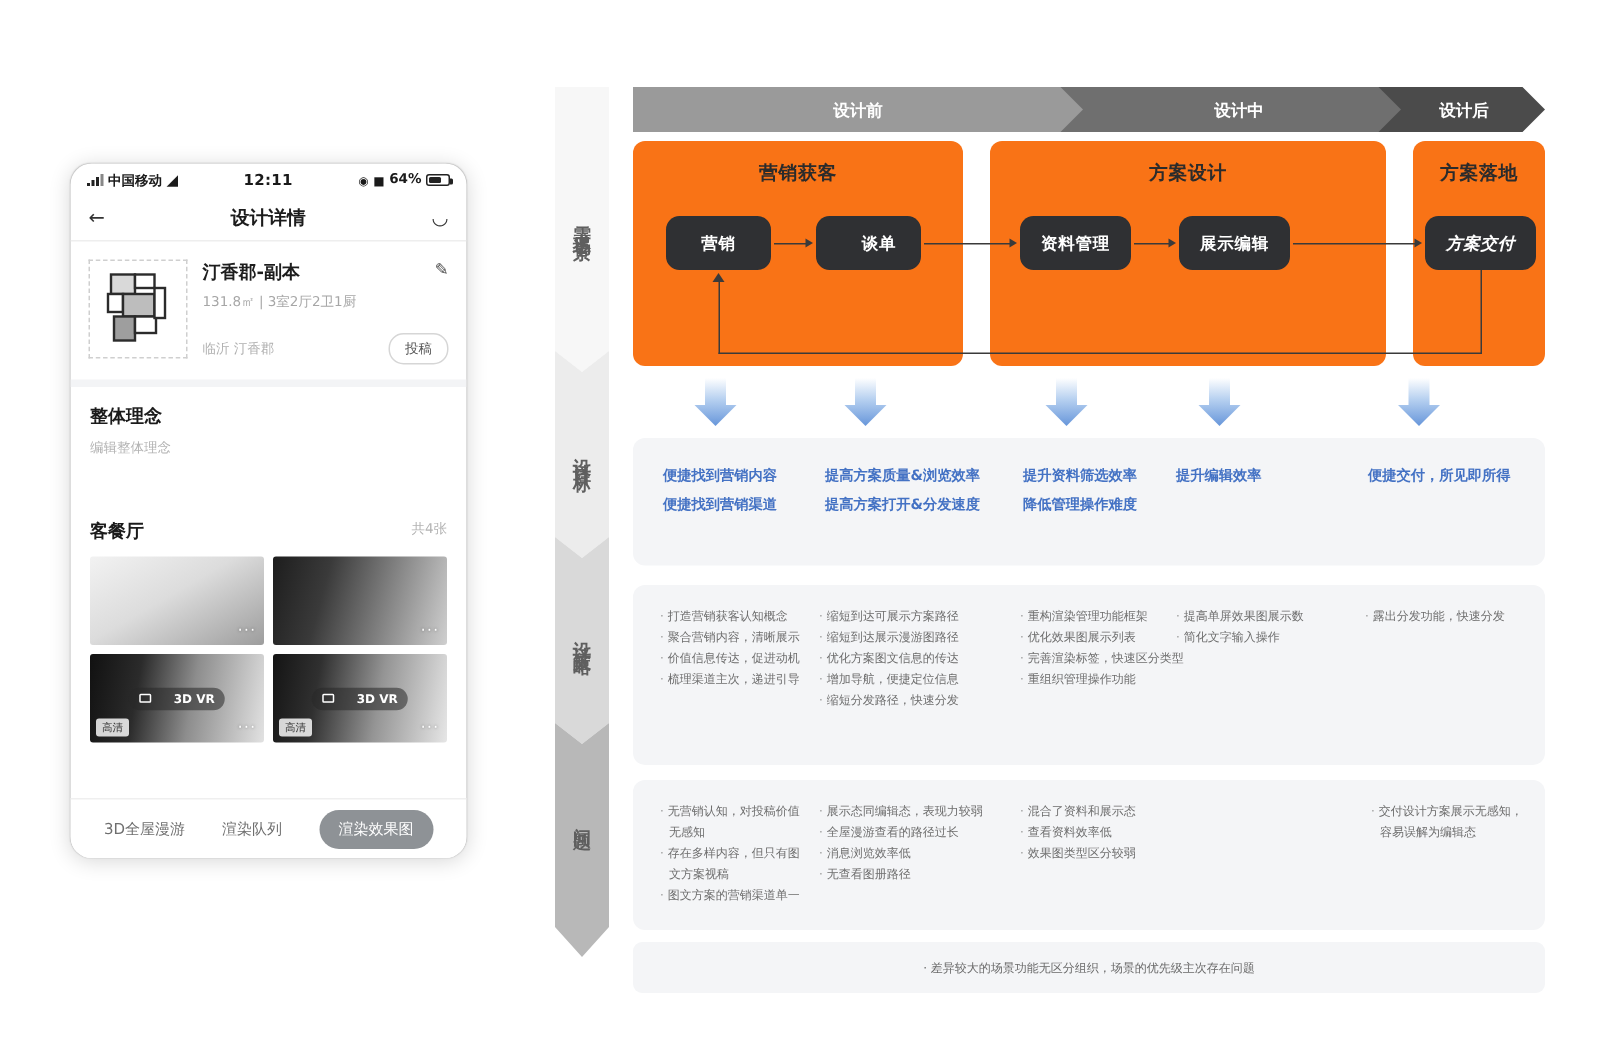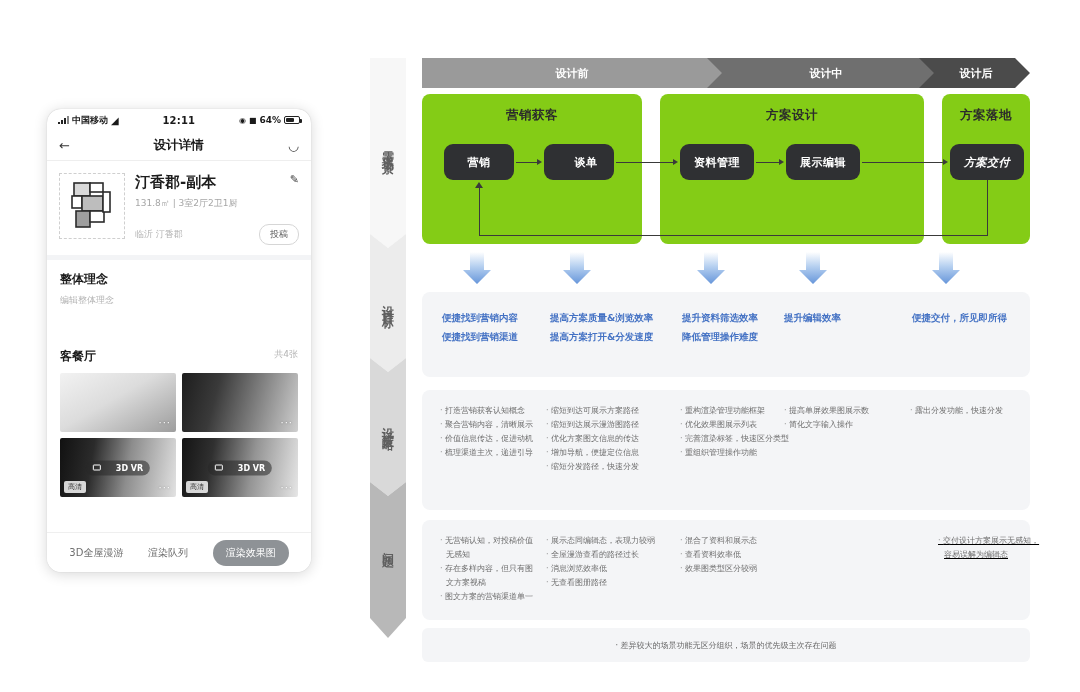--- a/index.html
+++ b/index.html
@@ -50,21 +50,21 @@
 
   .house-card { display:flex; padding:12px 12px 10px 12px; gap:10px; }
   .floorplan {
     width: 66px; height: 66px; flex:none;
     border: 1px dashed #cfcfcf; position:relative; background:#fff;
     display:flex; align-items:center; justify-content:center;
   }
   .fp-svg { width:56px; height:56px; }
   .house-info { flex:1; min-width:0; }
   .hi-row1 { display:flex; align-items:flex-start; }
-  .hi-title { font-size:15px; font-weight:700; color:#1d1d1d; flex:1; }
+  .hi-title { font-size:12px; font-weight:700; color:#1d1d1d; flex:1; }
   .hi-edit { font-size:11px; color:#444; }
   .hi-sub { font-size:9px; color:#a6a6a6; margin-top:5px; }
   .hi-row3 { display:flex; align-items:center; margin-top:14px; }
   .hi-loc { font-size:9px; color:#b0b0b0; flex:1; }
   .btn-pill {
     border:1px solid #d6d6d6; border-radius:10px; padding:3px 10px;
     font-size:9px; color:#555; background:#fff;
   }
   .divider { height:5px; background:#f3f4f6; }
 
@@ -107,21 +107,21 @@
   .ph {
     position:absolute; top:0; height:30px;
     display:flex; align-items:center; justify-content:center;
     color:#fff; font-size:11px; font-weight:600;
   }
   .ph span { position:relative; z-index:2; }
 
   
   .stages { position:absolute; left:52px; top:42px; width:608px; height:150px; }
   .stage {
-    position:absolute; top:0; background:#84cc16; border-radius:8px; height:150px;
+    position:absolute; top:0; background:#f97316; border-radius:8px; height:150px;
   }
   .stage-title { text-align:center; font-size:12.5px; font-weight:700; color:#2b2b2b;
      padding-top:13px; letter-spacing:.5px;}
 
   .node {
     position:absolute; background:#2f3033; color:#fff; border-radius:9px;
     height:36px; display:flex; align-items:center; justify-content:center;
     font-size:11px; font-weight:700; letter-spacing:.5px;
   }
 
@@ -431,21 +431,21 @@
         <p>展示态同编辑态，表现力较弱</p>
         <p>全屋漫游查看的路径过长</p>
         <p>消息浏览效率低</p>
         <p>无查看图册路径</p>
       </div>
       <div class="blist" style="left:258px;top:14px;">
         <p>混合了资料和展示态</p>
         <p>查看资料效率低</p>
         <p>效果图类型区分较弱</p>
       </div>
-      <div class="blist" style="left:516px;top:14px;text-decoration:underline;">
+      <div class="blist" style="left:492px;top:14px;">
         <p>交付设计方案展示无感知，</p>
         <p class="cont">容易误解为编辑态</p>
       </div>
     </div>
 
     <div class="summary">
       <span class="sum-txt">差异较大的场景功能无区分组织，场景的优先级主次存在问题</span>
     </div>
 
   </div>

